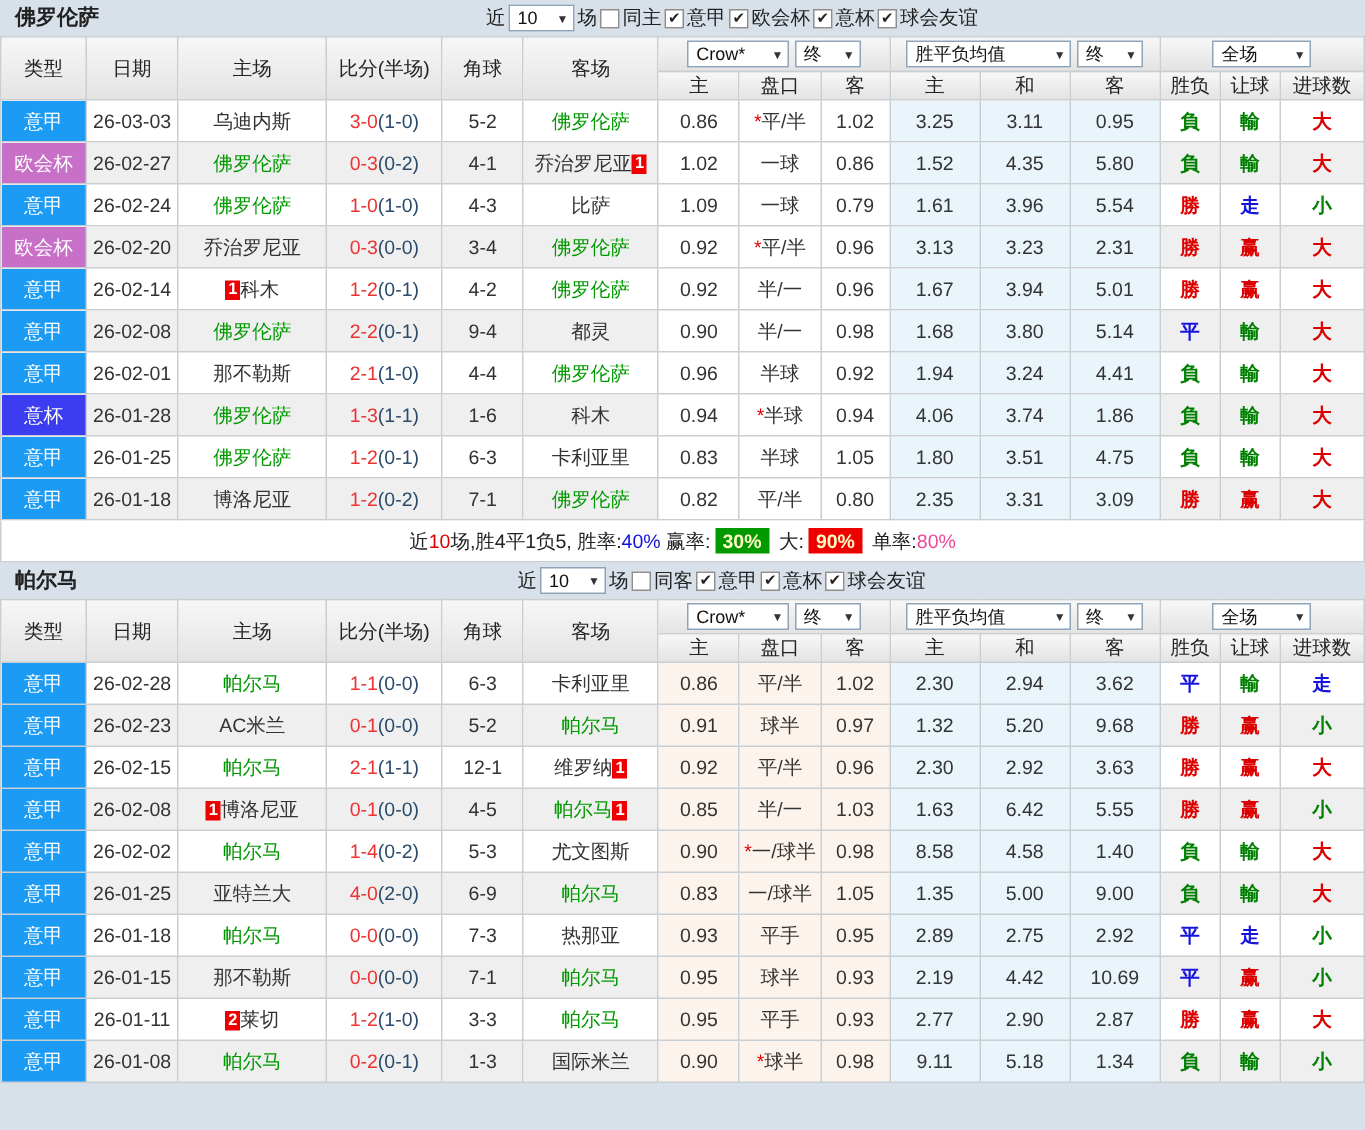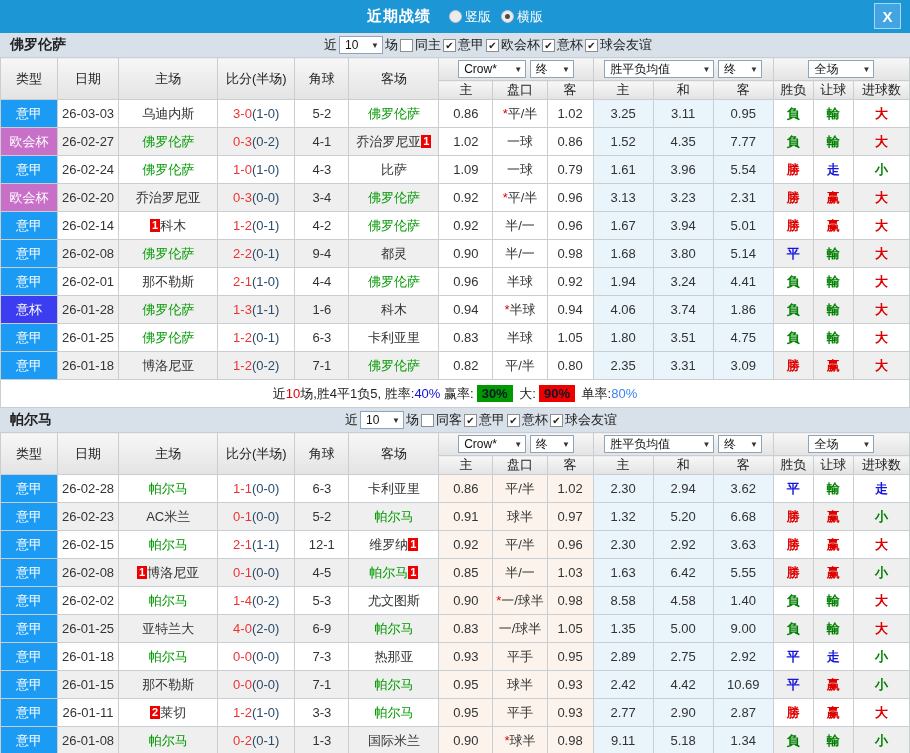--- a/index.html
+++ b/index.html
@@ -85,37 +85,27 @@
     font-weight:bold; vertical-align:1px;
   }
   .star { color:#E00000; }
 
   
   .summary {
     height:28px; background:#fff; border:1px solid #C9CED3; border-top:none;
     display:flex; align-items:center; justify-content:center;
     font-size:13px; color:#222; white-space:pre;
   }
-  .summary .hl { color:#0f172a; font-weight:bold; padding:1px 5px; margin:0 3px; }
+  .summary .hl { color:#fef9c3; font-weight:bold; padding:1px 5px; margin:0 3px; }
 </style>
 </head>
 <body>
 
 <div class="app">
 
-  <div class="titlebar">
-    <span class="title">近期战绩</span>
-    <span class="radio-group">
-      <span class="radio"></span>
-        <span>竖版</span>
-      <span class="radio sel"></span>
-        <span>横版</span>
-    </span>
-    <span class="close-btn">X</span>
-  </div>
 
   <div class="section">
     <div class="section-bar">
       <span class="team-name">佛罗伦萨</span>
       <span class="filters">
           <span>近</span>
           <span class="dd dd-count">
             <span>10</span>
             <span class="arrow">▼</span>
           </span>
@@ -220,21 +210,21 @@
             <td class="stripe">26-02-27</td>
             <td class="stripe"><span class="green-team">佛罗伦萨</span></td>
             <td class="stripe"><span class="ft">0-3</span><span class="ht">(0-2)</span></td>
             <td class="stripe">4-1</td>
             <td class="stripe"><span>乔治罗尼亚</span><span class="badge">1</span></td>
             <td class="odd">1.02</td>
             <td class="odd">一球</td>
             <td class="odd">0.86</td>
             <td class="avg">1.52</td>
             <td class="avg">4.35</td>
-            <td class="avg">7.77</td>
+            <td class="avg">5.80</td>
             <td class="stripe res" style="color: rgb(0, 128, 0);">負</td>
             <td class="stripe res" style="color: rgb(0, 128, 0);">輸</td>
             <td class="stripe res" style="color: rgb(221, 0, 0);">大</td>
           </tr>
           <tr>
             <td class="type" style="background: rgb(28, 155, 245);">意甲</td>
             <td class="stripe">26-02-24</td>
             <td class="stripe"><span class="green-team">佛罗伦萨</span></td>
             <td class="stripe"><span class="ft">1-0</span><span class="ht">(1-0)</span></td>
             <td class="stripe">4-3</td>
@@ -363,21 +353,21 @@
             <td class="odd">0.80</td>
             <td class="avg">2.35</td>
             <td class="avg">3.31</td>
             <td class="avg">3.09</td>
             <td class="stripe res" style="color: rgb(221, 0, 0);">勝</td>
             <td class="stripe res" style="color: rgb(221, 0, 0);">赢</td>
             <td class="stripe res" style="color: rgb(221, 0, 0);">大</td>
           </tr>
         </tbody>
     </table>
-    <div class="summary"><span>近</span><span style="color: rgb(221, 0, 0);">10</span><span>场,胜4平1负5, 胜率:</span><span style="color: rgb(17, 17, 221);">40%</span><span> 赢率:</span><span class="hl" style="background: rgb(0, 153, 0);">30%</span><span> 大:</span><span class="hl" style="background: rgb(238, 0, 0);">90%</span><span> 单率:</span><span style="color: #3b82f6;">80%</span></div>
+    <div class="summary"><span>近</span><span style="color: rgb(221, 0, 0);">10</span><span>场,胜4平1负5, 胜率:</span><span style="color: rgb(17, 17, 221);">40%</span><span> 赢率:</span><span class="hl" style="background: rgb(0, 153, 0);">30%</span><span> 大:</span><span class="hl" style="background: rgb(238, 0, 0);">90%</span><span> 单率:</span><span style="color: #ec4899;">80%</span></div>
   </div>
 
   <div class="section">
     <div class="section-bar">
       <span class="team-name">帕尔马</span>
       <span class="filters">
           <span>近</span>
           <span class="dd dd-count">
             <span>10</span>
             <span class="arrow">▼</span>
@@ -481,21 +471,21 @@
             <td class="stripe">26-02-23</td>
             <td class="stripe"><span>AC米兰</span></td>
             <td class="stripe"><span class="ft">0-1</span><span class="ht">(0-0)</span></td>
             <td class="stripe">5-2</td>
             <td class="stripe"><span class="green-team">帕尔马</span></td>
             <td class="odd">0.91</td>
             <td class="odd">球半</td>
             <td class="odd">0.97</td>
             <td class="avg">1.32</td>
             <td class="avg">5.20</td>
-            <td class="avg">6.68</td>
+            <td class="avg">9.68</td>
             <td class="stripe res" style="color: rgb(221, 0, 0);">勝</td>
             <td class="stripe res" style="color: rgb(221, 0, 0);">赢</td>
             <td class="stripe res" style="color: rgb(0, 128, 0);">小</td>
           </tr>
           <tr>
             <td class="type" style="background: rgb(28, 155, 245);">意甲</td>
             <td class="stripe">26-02-15</td>
             <td class="stripe"><span class="green-team">帕尔马</span></td>
             <td class="stripe"><span class="ft">2-1</span><span class="ht">(1-1)</span></td>
             <td class="stripe">12-1</td>
@@ -581,21 +571,21 @@
           <tr>
             <td class="type" style="background: rgb(28, 155, 245);">意甲</td>
             <td class="stripe">26-01-15</td>
             <td class="stripe"><span>那不勒斯</span></td>
             <td class="stripe"><span class="ft">0-0</span><span class="ht">(0-0)</span></td>
             <td class="stripe">7-1</td>
             <td class="stripe"><span class="green-team">帕尔马</span></td>
             <td class="odd">0.95</td>
             <td class="odd">球半</td>
             <td class="odd">0.93</td>
-            <td class="avg">2.42</td>
+            <td class="avg">2.19</td>
             <td class="avg">4.42</td>
             <td class="avg">10.69</td>
             <td class="stripe res" style="color: rgb(20, 20, 221);">平</td>
             <td class="stripe res" style="color: rgb(221, 0, 0);">赢</td>
             <td class="stripe res" style="color: rgb(0, 128, 0);">小</td>
           </tr>
           <tr>
             <td class="type" style="background: rgb(28, 155, 245);">意甲</td>
             <td class="stripe">26-01-11</td>
             <td class="stripe"><span class="badge">2</span><span>莱切</span></td>

